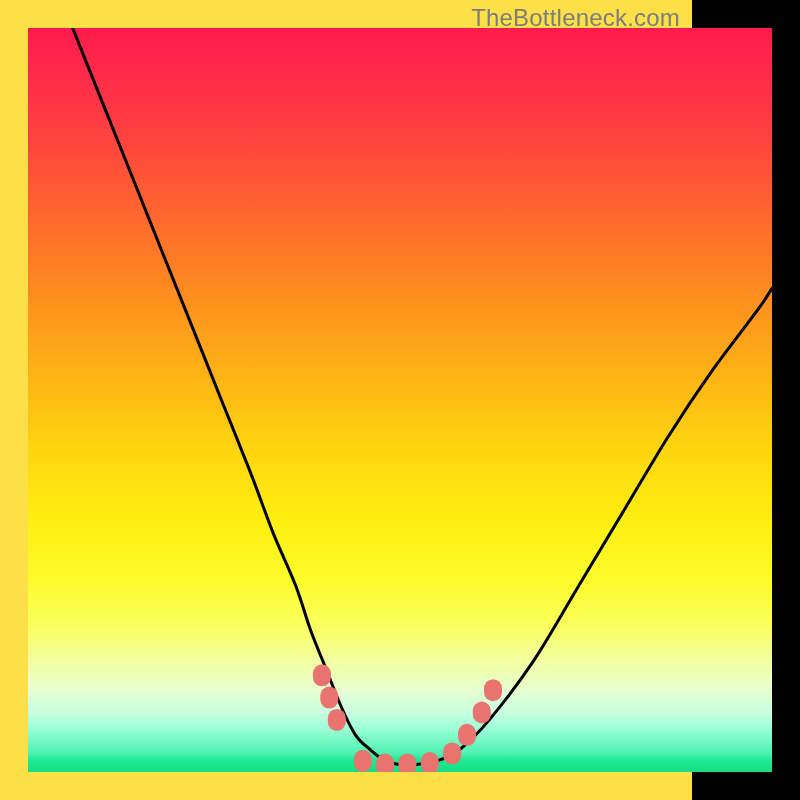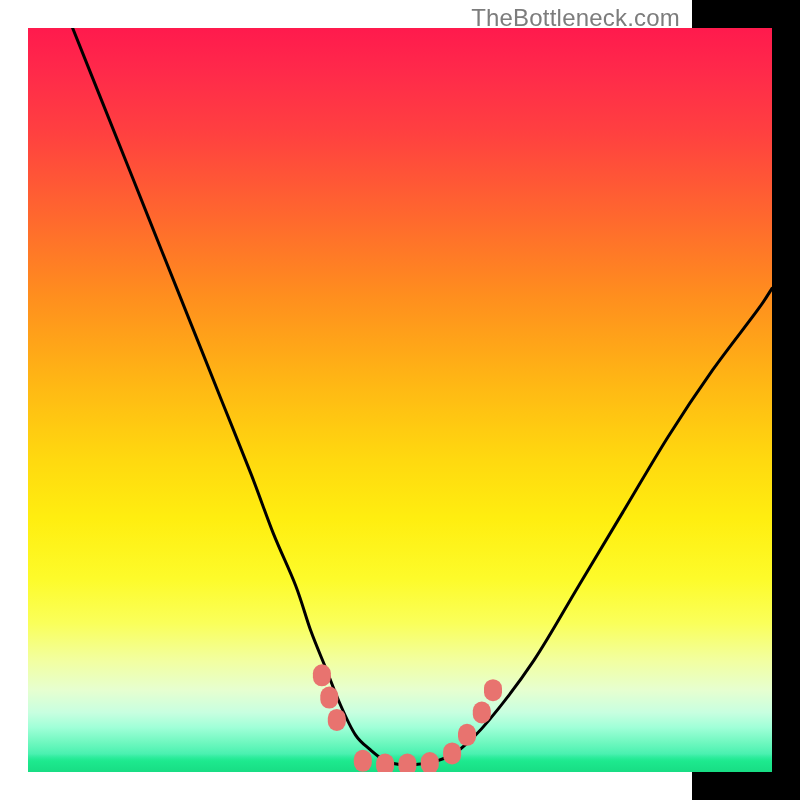--- a/index.html
+++ b/index.html
@@ -10,21 +10,21 @@
     background: #000;
     font-family: Arial, Helvetica, sans-serif;
     overflow: hidden;
   }
   .frame {
     position: absolute;
     left: 0;
     top: 0;
     width: 692px;
     height: 800px;
-    background: #ffffff;
+    background: #fde047;
   }
   .plot {
     position: absolute;
     left: 28px;
     top: 28px;
     width: 744px;
     height: 744px;
     overflow: hidden;
   }
   .gradient {

